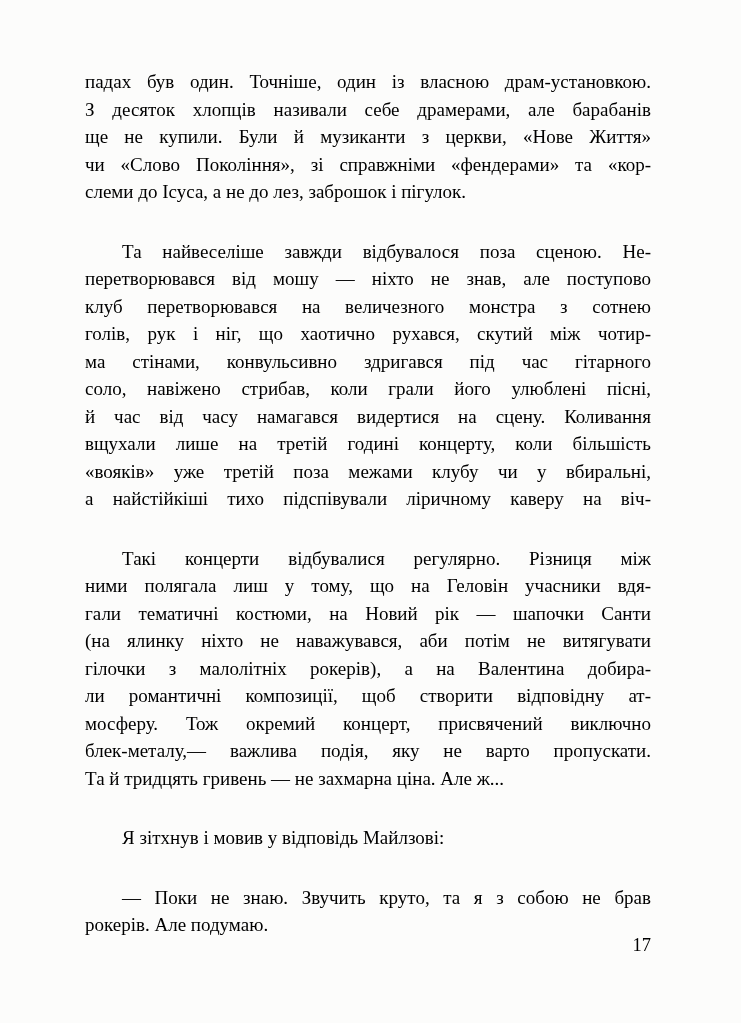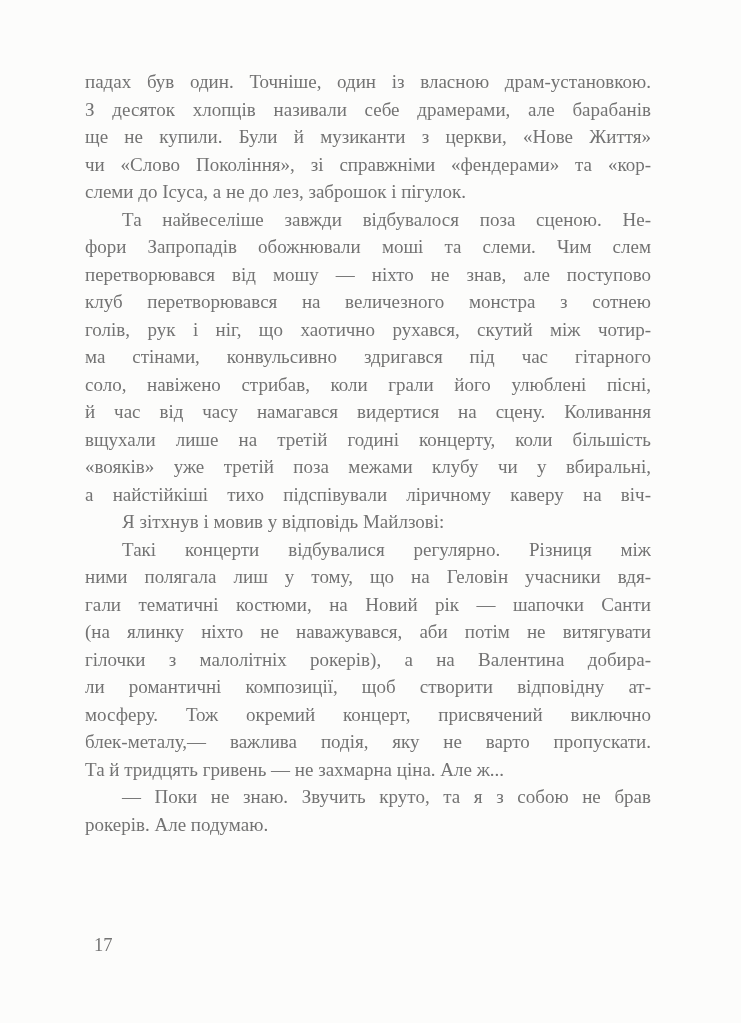--- a/index.html
+++ b/index.html
@@ -4,21 +4,21 @@
 <style>
   html, body {
     margin: 0;
     padding: 0;
   }
   .page {
     position: relative;
     width: 741px;
     height: 1023px;
     background: #fcfcfb;
-    color: #737373;
+    color: #000000;
     font-family: "Liberation Serif", "DejaVu Serif", serif;
     overflow: hidden;
   }
   .text-block {
     position: absolute;
     left: 85px;
     top: 68px;
     width: 566px;
     font-size: 19px;
   }
@@ -34,78 +34,78 @@
     white-space: normal;
     overflow: visible;
   }
   
   .pl {
     text-align-last: left;
   }
   
   .ind {
     text-indent: 37px;
+    margin-top: 32px;
   }
   .page-number {
     position: absolute;
     top: 932px;
-    left: 94px;
+    left: 85px;
     width: 566px;
     height: 27px;
     line-height: 27px;
-    text-align: left;
+    text-align: right;
     font-size: 18.5px;
   }
 </style>
 </head>
 <body>
 
 <div class="page">
 
   <div class="text-block">
 
     <div class="para">
       <div class="ln">падах був один. Точніше, один із власною драм-установкою.</div>
       <div class="ln">З десяток хлопців називали себе драмерами, але барабанів</div>
       <div class="ln">ще не купили. Були й музиканти з церкви, «Нове Життя»</div>
       <div class="ln">чи «Слово Покоління», зі справжніми «фендерами» та «кор-</div>
       <div class="ln pl">слеми до Ісуса, а не до лез, заброшок і пігулок.</div>
     </div>
 
     <div class="para">
       <div class="ln ind">Та найвеселіше завжди відбувалося поза сценою. Не-</div>
-      <div class="ln">фори Запропадів обожнювали моші та слеми. Чим слем</div>
       <div class="ln">перетворювався від мошу — ніхто не знав, але поступово</div>
       <div class="ln">клуб перетворювався на величезного монстра з сотнею</div>
       <div class="ln">голів, рук і ніг, що хаотично рухався, скутий між чотир-</div>
       <div class="ln">ма стінами, конвульсивно здригався під час гітарного</div>
       <div class="ln">соло, навіжено стрибав, коли грали його улюблені пісні,</div>
       <div class="ln">й час від часу намагався видертися на сцену. Коливання</div>
       <div class="ln">вщухали лише на третій годині концерту, коли більшість</div>
       <div class="ln">«вояків» уже третій поза межами клубу чи у вбиральні,</div>
       <div class="ln">а найстійкіші тихо підспівували ліричному каверу на віч-</div>
-    </div>
-
-    <div class="para">
-      <div class="ln ind pl">Я зітхнув і мовив у відповідь Майлзові:</div>
     </div>
 
     <div class="para">
       <div class="ln ind">Такі концерти відбувалися регулярно. Різниця між</div>
       <div class="ln">ними полягала лиш у тому, що на Геловін учасники вдя-</div>
       <div class="ln">гали тематичні костюми, на Новий рік — шапочки Санти</div>
       <div class="ln">(на ялинку ніхто не наважувався, аби потім не витягувати</div>
       <div class="ln">гілочки з малолітніх рокерів), а на Валентина добира-</div>
       <div class="ln">ли романтичні композиції, щоб створити відповідну ат-</div>
       <div class="ln">мосферу. Тож окремий концерт, присвячений виключно</div>
       <div class="ln">блек-металу,— важлива подія, яку не варто пропускати.</div>
       <div class="ln pl">Та й тридцять гривень — не захмарна ціна. Але ж...</div>
     </div>
 
     <div class="para">
+      <div class="ln ind pl">Я зітхнув і мовив у відповідь Майлзові:</div>
+    </div>
+
+    <div class="para">
       <div class="ln ind">— Поки не знаю. Звучить круто, та я з собою не брав</div>
       <div class="ln pl">рокерів. Але подумаю.</div>
     </div>
 
   </div>
 
   <div class="page-number">17</div>
 
 </div>
 

